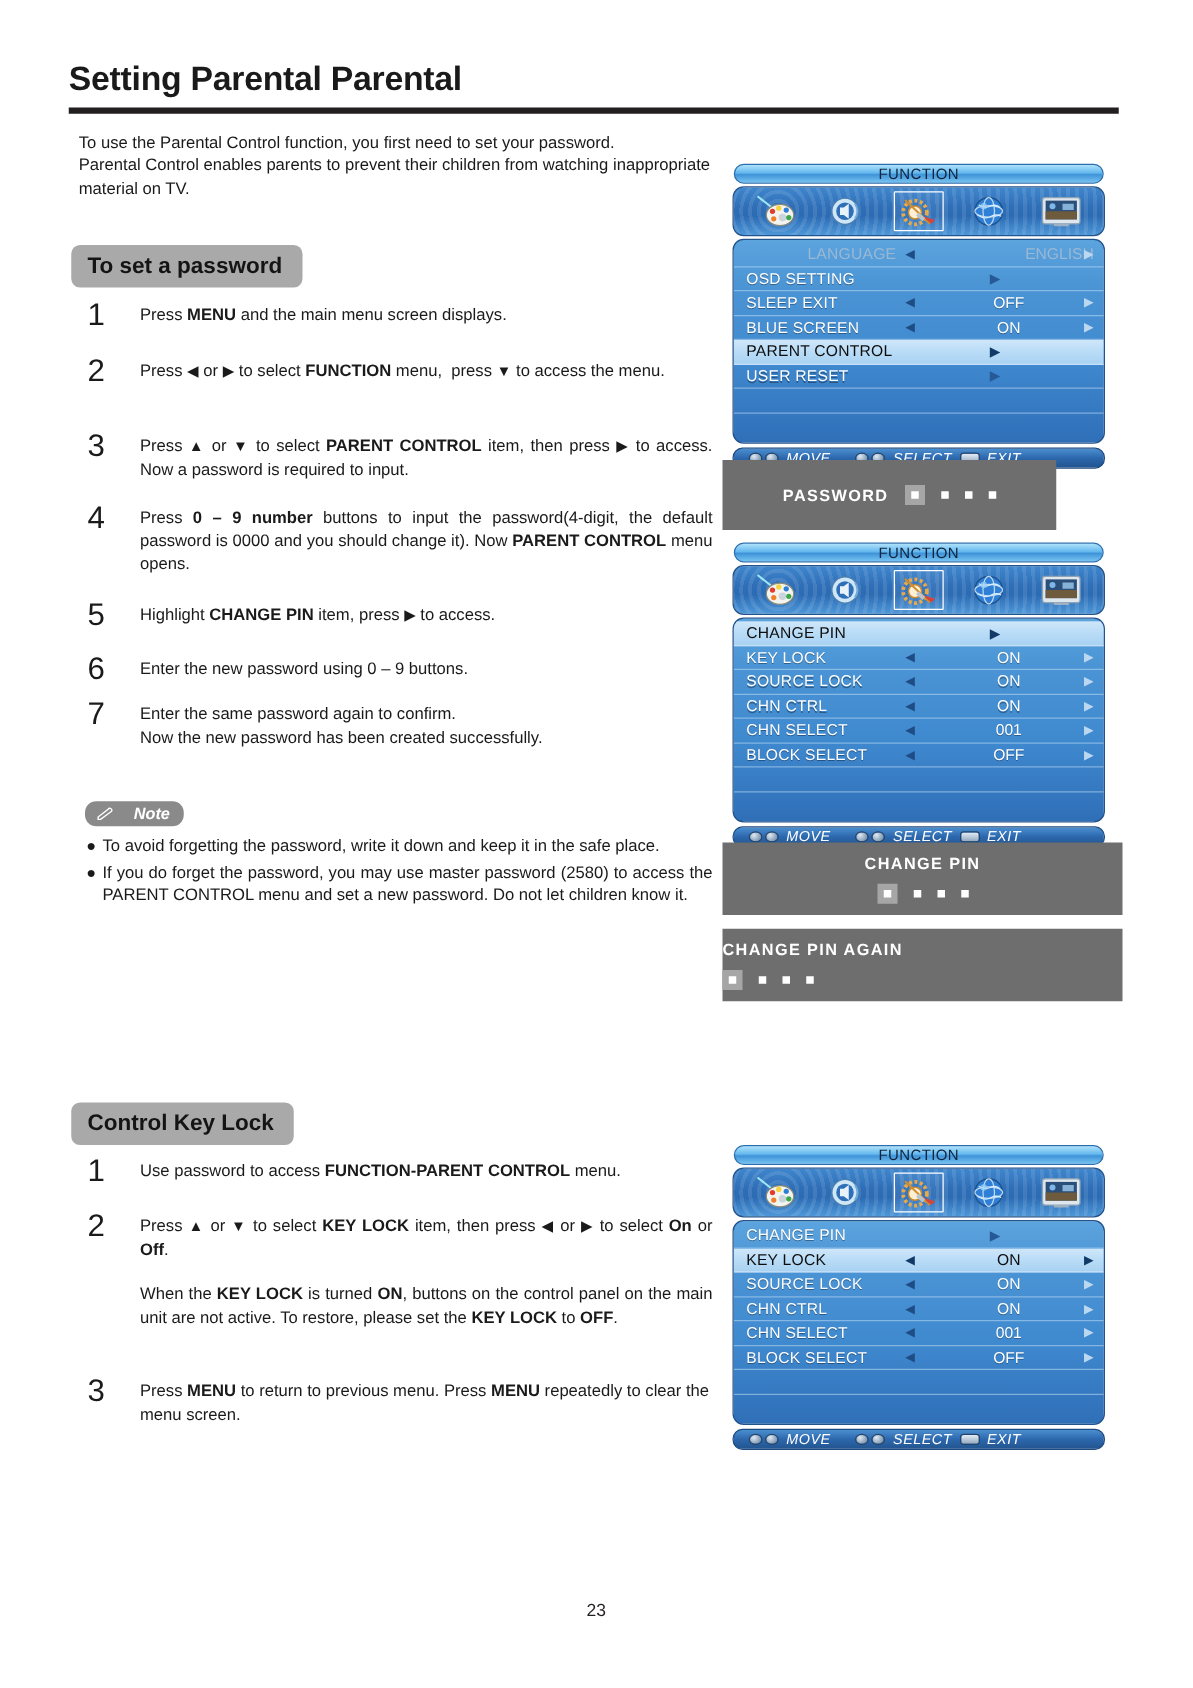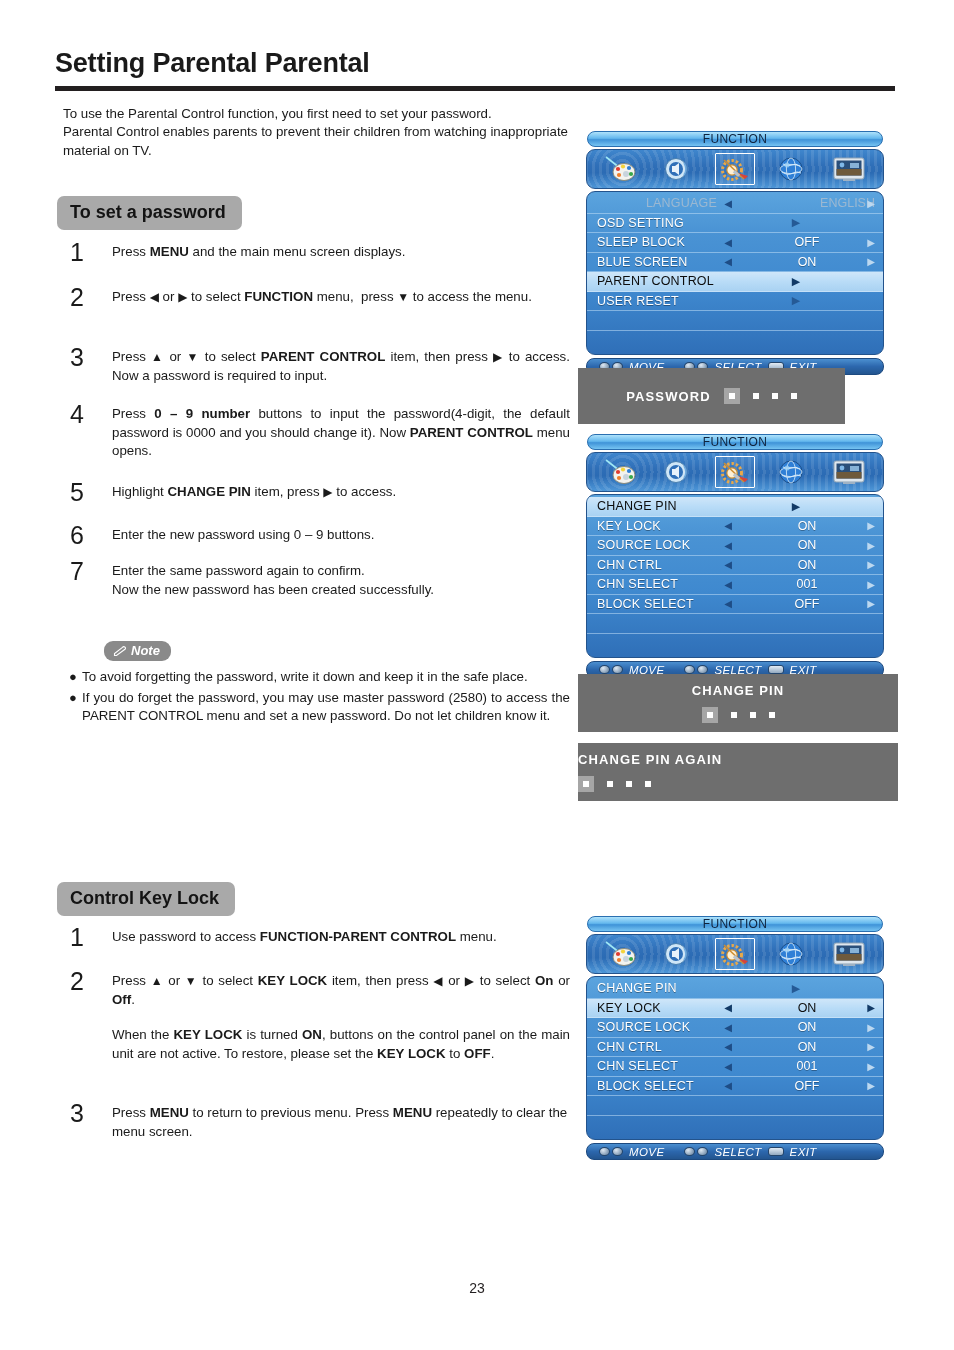--- a/index.html
+++ b/index.html
@@ -60,21 +60,21 @@
   .step .body.nojust { text-align: left; }
   .step b { font-weight: bold; }
   .ar { font-size: 12px; }
 
   
   .note-badge {
     position: absolute; left: 68px; top: 641px;
     background: #8a8a8a; color: #ffffff;
     font-size: 13px; font-weight: bold; font-style: italic;
     border-radius: 9px; padding: 2px 11px 3px 9px;
-    display: flex; align-items: center; gap: 4px; margin-left: 36px;
+    display: flex; align-items: center; gap: 16px;
   }
   .note-badge svg { display:block; }
   .note-list {
     position: absolute; left: 68px; top: 668px; width: 502px;
     font-size: 13.3px; line-height: 18.6px;
   }
   .note-item { display: flex; margin-bottom: 2px; }
   .note-item .dot {
     width: 14px; flex: 0 0 14px; font-size: 13px; line-height: 18.6px;
     text-align: left; padding-left: 1px;
@@ -351,21 +351,21 @@
           <span class="label">LANGUAGE</span>
           <span class="larrow">◀</span>
           <span class="value">ENGLISH</span>
           <span class="rarrow">▶</span>
         </div>
         <div class="osd-row">
           <span class="label">OSD SETTING</span>
           <span class="submenu-arrow">▶</span>
         </div>
         <div class="osd-row">
-          <span class="label">SLEEP BLOCK</span>
+          <span class="label">SLEEP EXIT</span>
           <span class="larrow">◀</span>
           <span class="value">OFF</span>
           <span class="rarrow">▶</span>
         </div>
         <div class="osd-row">
           <span class="label">BLUE SCREEN</span>
           <span class="larrow">◀</span>
           <span class="value">ON</span>
           <span class="rarrow">▶</span>
         </div>

